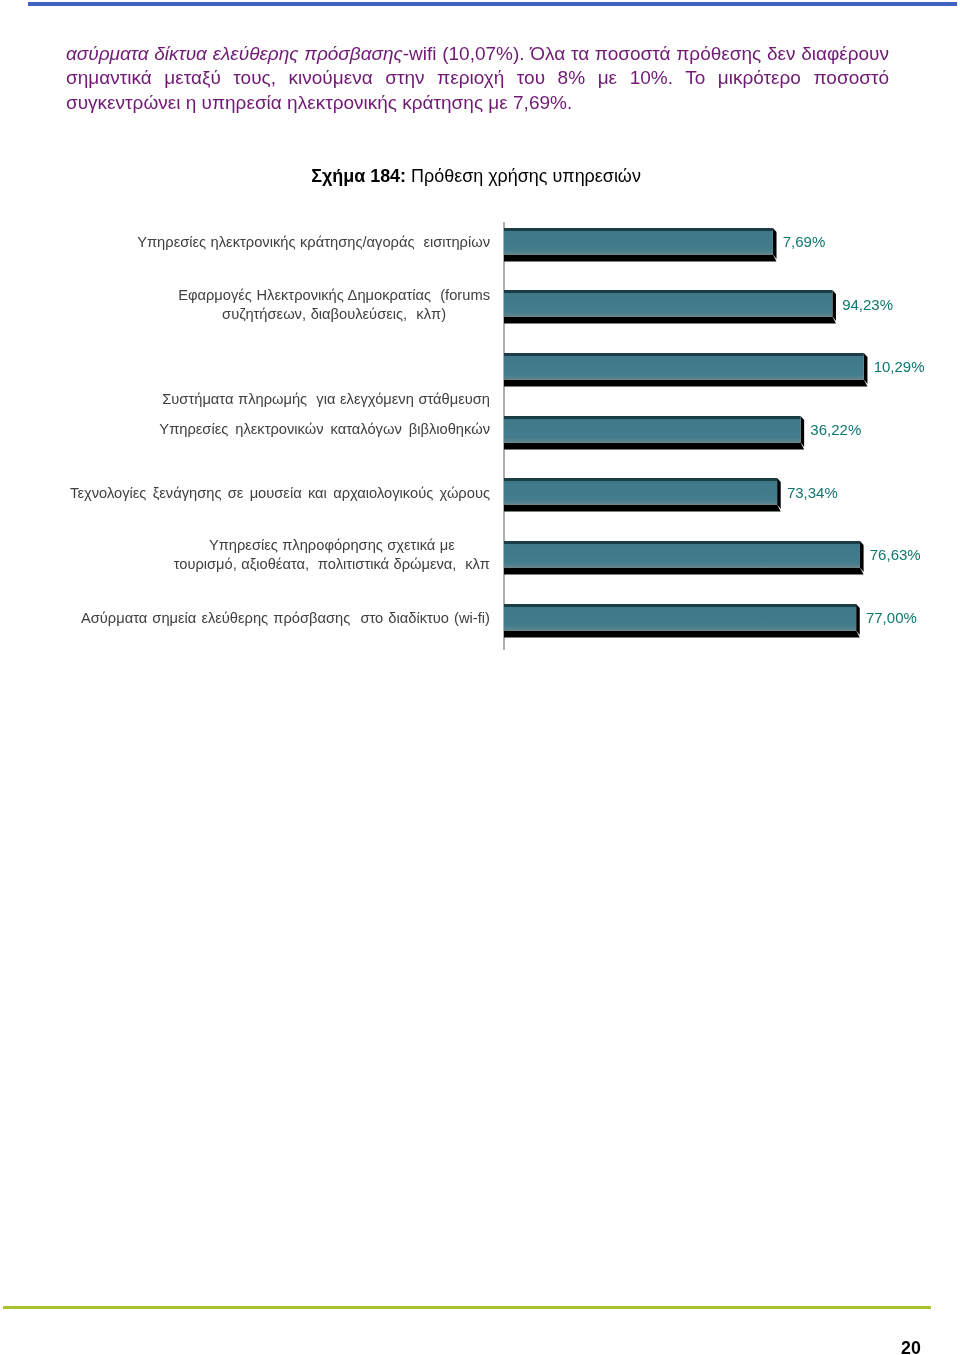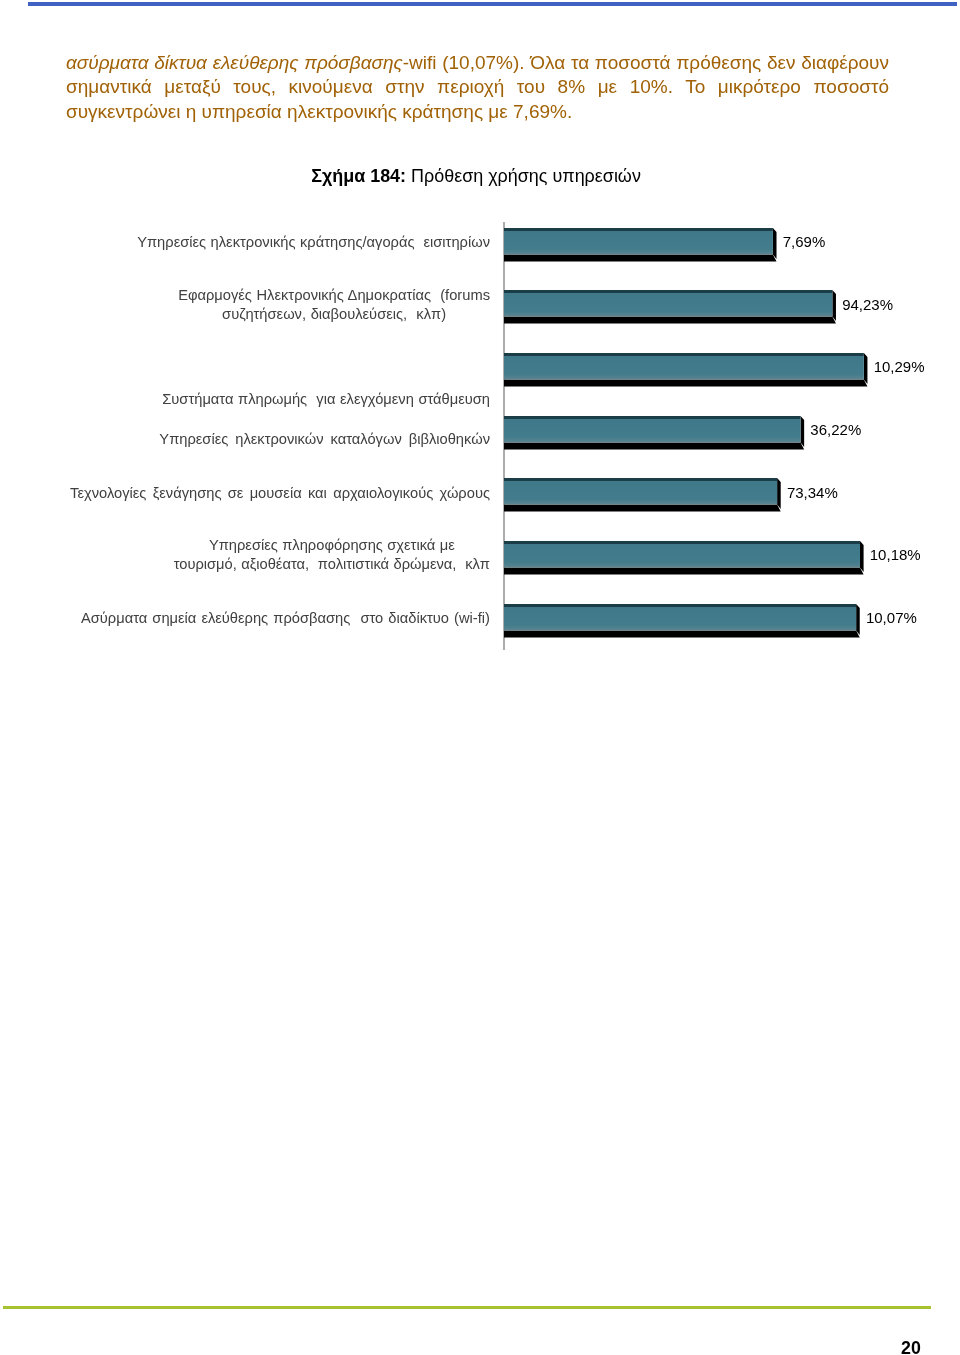--- a/index.html
+++ b/index.html
@@ -1,34 +1,34 @@
 <!DOCTYPE html>
 <html><head>
 <meta charset="utf-8">
 <style>
   html,body{margin:0;padding:0;}
   body{width:960px;height:1355px;background:#ffffff;position:relative;overflow:hidden;
        font-family:"Liberation Sans",sans-serif;-webkit-font-smoothing:antialiased;transform:translateZ(0);}
   .rule-top{position:absolute;left:27.5px;top:2px;width:929.5px;height:3.6px;background:#3f62c3;}
   .rule-bottom{position:absolute;left:3px;top:1306px;width:928px;height:3.2px;background:#a6c22e;}
   .para{position:absolute;left:66px;top:42.4px;width:823px;font-size:19px;line-height:24.1px;
-        color:#a16207;text-align:justify;margin-top:9px;}
+        color:#701a75;text-align:justify;}
   .para i{font-style:italic;}
   .fig-title{position:absolute;left:-4px;top:166px;width:960px;text-align:center;font-size:17.95px;color:#000000;}
   .fig-title b{font-weight:bold;}
 
   .chart{position:absolute;left:0;top:210px;width:960px;height:452px;}
   .axis{position:absolute;left:502.7px;top:12px;width:2.2px;height:428px;background:#adadad;}
 
   .bar-row{position:absolute;left:0;width:960px;}
   .bar-wrap{position:absolute;left:504px;top:0;}
   .bar-wrap svg{display:block;}
   .label{position:absolute;right:470px;width:max-content;font-size:14.7px;color:#404040;text-align:center;
          line-height:19.3px;word-spacing:0.9px;white-space:pre-wrap;}
-  .value{position:absolute;font-size:15.0px;color:#000000;white-space:nowrap;}
+  .value{position:absolute;font-size:15.0px;color:#0f766e;white-space:nowrap;}
   .pageno{position:absolute;left:901px;top:1337.5px;font-size:17.8px;font-weight:bold;color:#000;}
 </style>
 </head>
 <body>
 
 <div class="rule-top"></div>
 
 <div class="para"><i>ασύρματα δίκτυα ελεύθερης πρόσβασης</i><span>-wifi (10,07%). Όλα τα ποσοστά πρόθεσης δεν διαφέρουν σημαντικά μεταξύ τους, κινούμενα στην περιοχή του 8% με 10%. Το μικρότερο ποσοστό συγκεντρώνει η υπηρεσία ηλεκτρονικής κράτησης με 7,69%.</span></div>
 
 <div class="fig-title"><b>Σχήμα 184:</b><span> Πρόθεση χρήσης υπηρεσιών</span></div>
@@ -111,21 +111,21 @@
                 <stop offset="0.80" stop-color="#437c8c"></stop>
                 <stop offset="0.95" stop-color="#55828f"></stop>
                 <stop offset="1" stop-color="#648890"></stop>
               </linearGradient>
             </defs>
             <polygon points="0,26.5 296.5456,26.5 300.1456,33.5 0,33.5" fill="#000000"></polygon>
             <polygon points="296.5456,0 300.1456,4 300.1456,30.9 296.5456,26.5" fill="#000000"></polygon>
             <rect x="0" y="0" width="296.5456" height="26.5" fill="url(#bg3)"></rect>
           </svg>
         </div>
-        <div class="label" style="word-spacing: 2.9px; top: 14px; text-align: right;">Υπηρεσίες ηλεκτρονικών καταλόγων βιβλιοθηκών</div>
+        <div class="label" style="word-spacing: 2.9px; top: 4px; text-align: right;">Υπηρεσίες ηλεκτρονικών καταλόγων βιβλιοθηκών</div>
         <div class="value" style="left:810.3456px;top:5.4px">36,22%</div>
       </div>
       <div class="bar-row" style="top: 268.3px;">
         <div class="bar-wrap">
           <svg width="277.7157" height="34.5">
             <defs>
               <linearGradient id="bg4" x1="0" y1="0" x2="0" y2="1">
                 <stop offset="0" stop-color="#1b3d47"></stop>
                 <stop offset="0.095" stop-color="#1b3d47"></stop>
                 <stop offset="0.115" stop-color="#3f7888"></stop>
@@ -155,40 +155,40 @@
                 <stop offset="1" stop-color="#648890"></stop>
               </linearGradient>
             </defs>
             <polygon points="0,26.5 355.9946,26.5 359.5946,33.5 0,33.5" fill="#000000"></polygon>
             <polygon points="355.9946,0 359.5946,4 359.5946,30.9 355.9946,26.5" fill="#000000"></polygon>
             <rect x="0" y="0" width="355.9946" height="26.5" fill="url(#bg5)"></rect>
           </svg>
         </div>
         <div class="label" style="word-spacing: 0.3px; top: -4.75px; text-align: center;">Υπηρεσίες πληροφόρησης σχετικά με
 τουρισμό, αξιοθέατα,  πολιτιστικά δρώμενα,  κλπ</div>
-        <div class="value" style="left:869.7946000000001px;top:5.4px">10,18%</div>
+        <div class="value" style="left:869.7946000000001px;top:5.4px">76,63%</div>
       </div>
       <div class="bar-row" style="top: 393.6px;">
         <div class="bar-wrap">
           <svg width="356.7479" height="34.5">
             <defs>
               <linearGradient id="bg6" x1="0" y1="0" x2="0" y2="1">
                 <stop offset="0" stop-color="#1b3d47"></stop>
                 <stop offset="0.095" stop-color="#1b3d47"></stop>
                 <stop offset="0.115" stop-color="#3f7888"></stop>
                 <stop offset="0.80" stop-color="#437c8c"></stop>
                 <stop offset="0.95" stop-color="#55828f"></stop>
                 <stop offset="1" stop-color="#648890"></stop>
               </linearGradient>
             </defs>
             <polygon points="0,26.5 352.1479,26.5 355.7479,33.5 0,33.5" fill="#000000"></polygon>
             <polygon points="352.1479,0 355.7479,4 355.7479,30.9 352.1479,26.5" fill="#000000"></polygon>
             <rect x="0" y="0" width="352.1479" height="26.5" fill="url(#bg6)"></rect>
           </svg>
         </div>
         <div class="label" style="word-spacing: 1px; top: 5.25px;">Ασύρματα σημεία ελεύθερης πρόσβασης  στο διαδίκτυο (wi-fi)</div>
-        <div class="value" style="left:865.9479px;top:5.4px">10,07%</div>
+        <div class="value" style="left:865.9479px;top:5.4px">77,00%</div>
       </div>
     </div>
 </div>
 
 <div class="rule-bottom"></div>
 <div class="pageno">20</div>
 
 </body></html>

